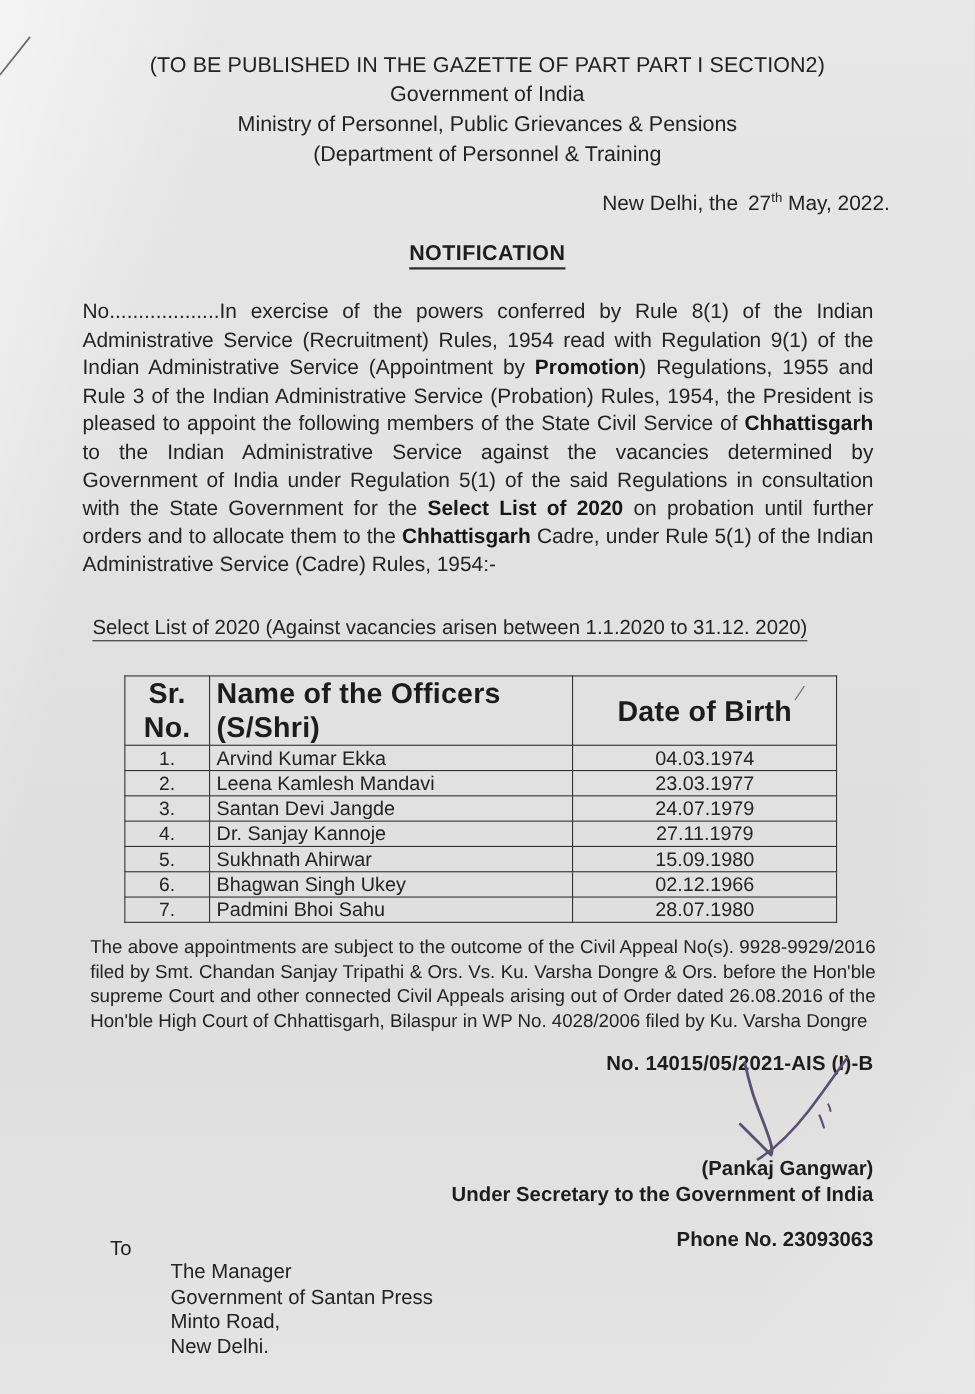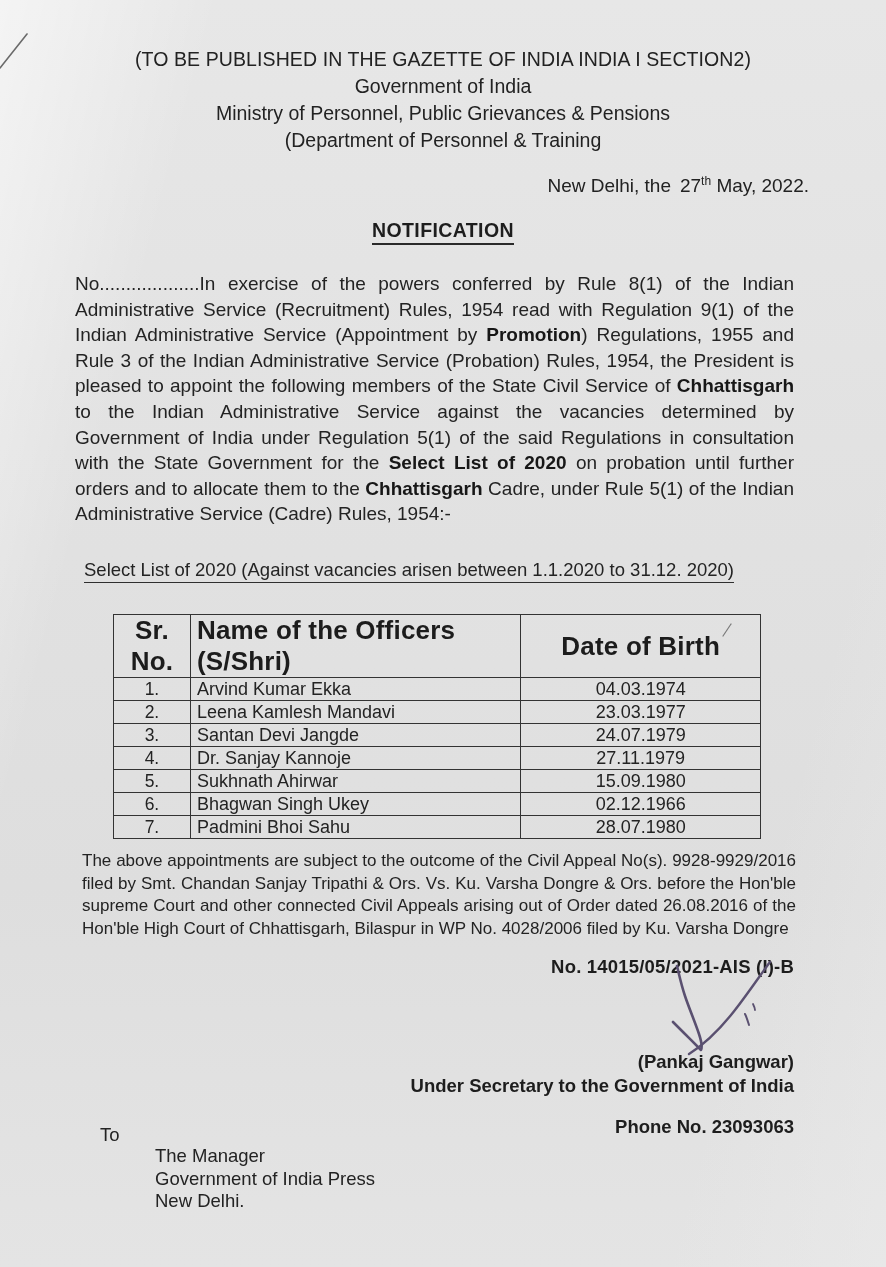--- a/index.html
+++ b/index.html
@@ -196,21 +196,21 @@
 <body>
 
 <div class="page"></div>
 
 <div class="content">
 
   <svg class="pen-stroke" viewBox="0 0 40 50">
     <path d="M0 48 L27 14" stroke="#6a6a6a" stroke-width="1.6" fill="none" stroke-linecap="round"></path>
   </svg>
 
-  <div class="hdr hdr-1">(TO BE PUBLISHED IN THE GAZETTE OF INDIA INDIA I SECTION2)</div>
+  <div class="hdr hdr-1">(TO BE PUBLISHED IN THE GAZETTE OF PART PART I SECTION2)</div>
   <div class="hdr hdr-2">Government of India</div>
   <div class="hdr hdr-3">Ministry of Personnel, Public Grievances &amp; Pensions</div>
   <div class="hdr hdr-4">(Department of Personnel &amp; Training</div>
 
   <div class="dateline">
     <span>New Delhi, the</span><span class="gap"></span><span>27</span><span class="sup">th</span> <span>May, 2022.</span>
   </div>
 
   <div class="notif-wrap">
     <span class="notif">NOTIFICATION</span>
@@ -287,17 +287,18 @@
       <path d="M22 8 C24 16, 26 26, 30 38 C34 50, 40 64, 44 76 C46 82, 48 88, 46 92 C42 88, 34 80, 28 74 C24 70, 20 66, 18 64" stroke-width="2.6"></path>
       <path d="M115 4 C106 16, 94 34, 80 52 C66 70, 50 86, 34 96" stroke-width="2.4"></path>
       <path d="M90 56 C92 60, 93 64, 94 67" stroke-width="2"></path>
       <path d="M98 46 C99 48, 100 50, 100 52" stroke-width="1.8"></path>
     </g>
   </svg>
 
   <div class="to-label">To</div>
   <div class="to-addr">
     <div>The Manager</div>
-    <div>Government of India Press</div>
+    <div>Government of Santan Press</div>
+    <div>Minto Road,</div>
     <div>New Delhi.</div>
   </div>
 
 </div>
 
 </body></html>

